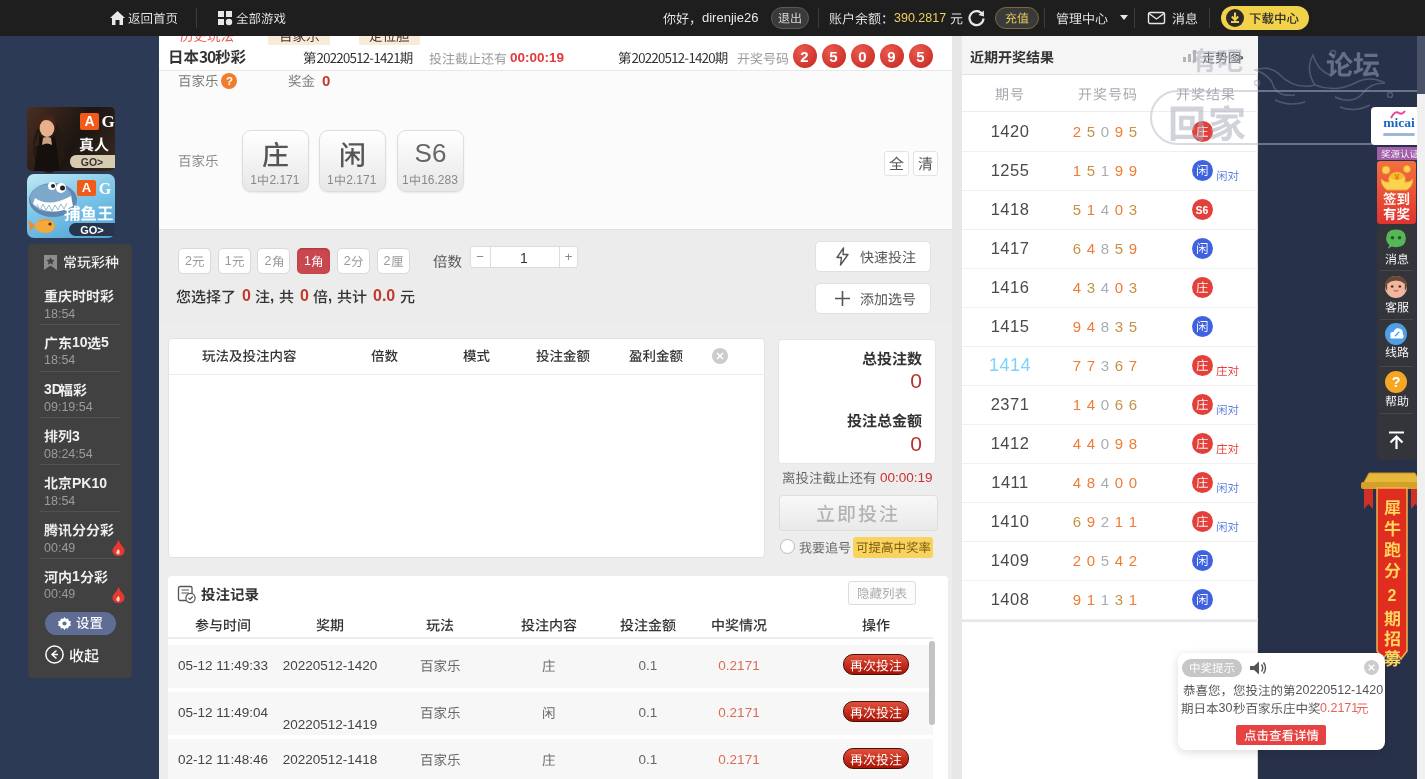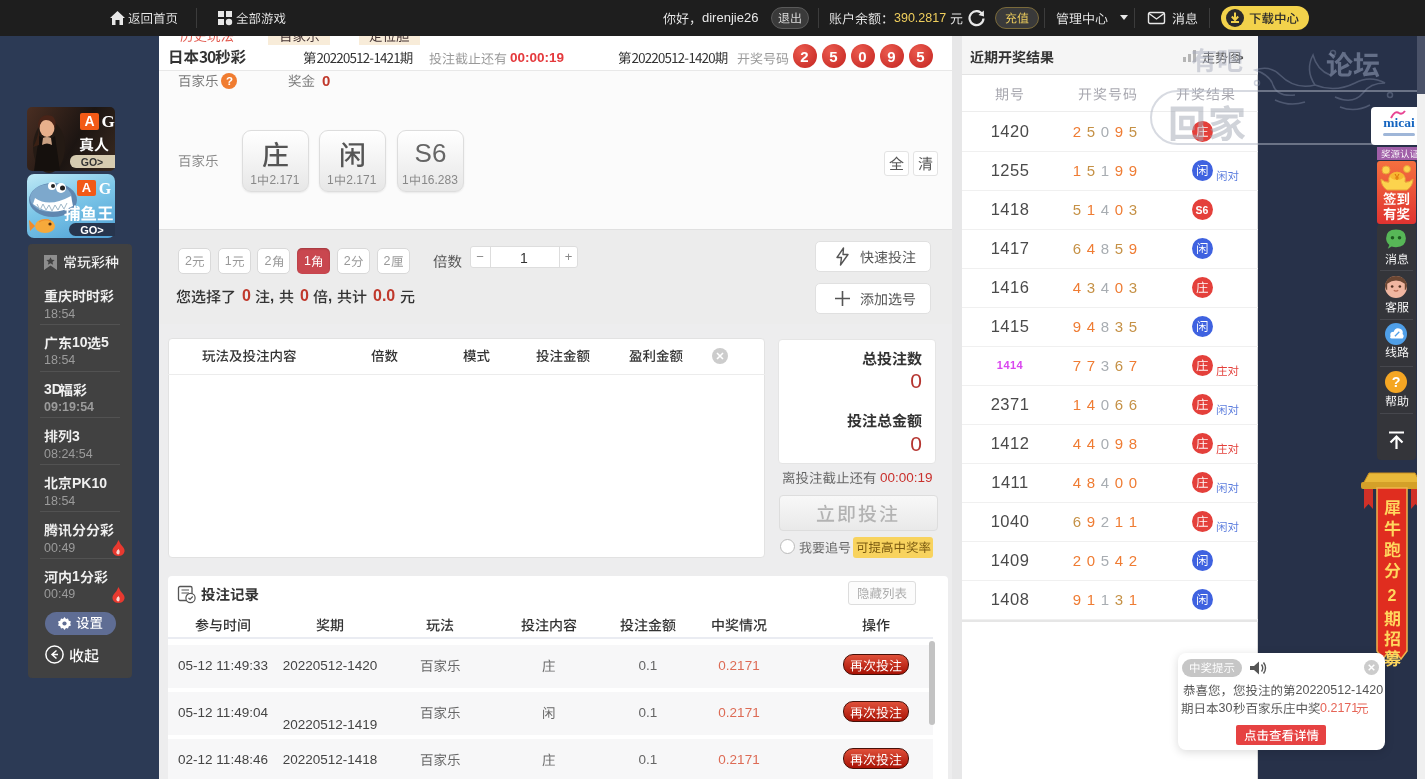--- a/index.html
+++ b/index.html
@@ -202,21 +202,21 @@
 <div style="position:absolute;left:101.0px;top:332.3px;height:21px;line-height:21px;font-size:14.0px;color:#f0f0f0;font-weight:bold;letter-spacing:0px;font-family:'Liberation Sans',sans-serif;white-space:nowrap;">5</div>
 <div style="position:absolute;left:44.0px;top:351.3px;height:19px;line-height:19px;font-size:12.5px;color:#9b9b9b;font-weight:normal;letter-spacing:0px;font-family:'Liberation Sans',sans-serif;white-space:nowrap;">18:54</div>
 <div style="left:40px;top:371px;width:80px;height:1px;background:#525252"></div>
 <div style="position:absolute;left:44.0px;top:379.1px;height:21px;line-height:21px;font-size:14.0px;color:#f0f0f0;font-weight:bold;letter-spacing:0px;font-family:'Liberation Sans',sans-serif;white-space:nowrap;">3D</div>
 <svg class="t" style="left:59.0px;top:382.6px" width="30" height="19">
       <g transform="translate(0,12.39) scale(0.01400,-0.01400)" fill="#f0f0f0">
         <use href="#g47" x="0"></use>
         <use href="#g43" x="1000"></use>
       </g>
     </svg>
-<div style="position:absolute;left:44.0px;top:398.1px;height:19px;line-height:19px;font-size:12.5px;color:#9b9b9b;font-weight:bold;letter-spacing:0px;font-family:'Liberation Sans',sans-serif;white-space:nowrap;">09:19:54</div>
+<div style="position:absolute;left:44.0px;top:398.1px;height:19px;line-height:19px;font-size:12.5px;color:#9b9b9b;font-weight:normal;letter-spacing:0px;font-family:'Liberation Sans',sans-serif;white-space:nowrap;">09:19:54</div>
 <div style="left:40px;top:417px;width:80px;height:1px;background:#525252"></div>
 <svg class="t" style="left:44.0px;top:429.4px" width="30" height="19">
       <g transform="translate(0,12.39) scale(0.01400,-0.01400)" fill="#f0f0f0">
         <use href="#g48" x="0"></use>
         <use href="#g49" x="1000"></use>
       </g>
     </svg>
 <div style="position:absolute;left:72.0px;top:425.9px;height:21px;line-height:21px;font-size:14.0px;color:#f0f0f0;font-weight:bold;letter-spacing:0px;font-family:'Liberation Sans',sans-serif;white-space:nowrap;">3</div>
 <div style="position:absolute;left:44.0px;top:444.9px;height:19px;line-height:19px;font-size:12.5px;color:#9b9b9b;font-weight:normal;letter-spacing:0px;font-family:'Liberation Sans',sans-serif;white-space:nowrap;">08:24:54</div>
 <div style="left:40px;top:464px;width:80px;height:1px;background:#525252"></div>
@@ -955,21 +955,21 @@
 <div style="position:absolute;left:1105.0px;top:315.5px;height:22px;line-height:22px;font-size:15.0px;color:#a8adb2;font-weight:normal;letter-spacing:0px;font-family:'Liberation Sans',sans-serif;white-space:nowrap;transform:translateX(-50%);">8</div>
 <div style="position:absolute;left:1119.0px;top:315.5px;height:22px;line-height:22px;font-size:15.0px;color:#c59146;font-weight:normal;letter-spacing:0px;font-family:'Liberation Sans',sans-serif;white-space:nowrap;transform:translateX(-50%);">3</div>
 <div style="position:absolute;left:1133.0px;top:315.5px;height:22px;line-height:22px;font-size:15.0px;color:#c59146;font-weight:normal;letter-spacing:0px;font-family:'Liberation Sans',sans-serif;white-space:nowrap;transform:translateX(-50%);">5</div>
 <div style="left:1192px;top:316.0px;width:21px;height:21px;border-radius:50%;background:#3f62e0"></div>
 <svg class="t" style="left:1195.8px;top:320.2px" width="15" height="17">
       <g transform="translate(0,11.06) scale(0.01250,-0.01250)" fill="#fff">
         <use href="#g164" x="0"></use>
       </g>
     </svg>
 <div style="left:962px;top:346.0px;width:296px;height:1px;background:#f0f0f0"></div>
-<div style="position:absolute;left:1010.0px;top:353.0px;height:25px;line-height:25px;font-size:11px;color:#d946ef;font-weight:bold;letter-spacing:0.5px;font-family:'Liberation Sans',sans-serif;white-space:nowrap;transform:translateX(-50%);">1414</div>
+<div style="position:absolute;left:1010.0px;top:353.0px;height:25px;line-height:25px;font-size:18px;color:#7dd3fc;font-weight:normal;letter-spacing:0.5px;font-family:'Liberation Sans',sans-serif;white-space:nowrap;transform:translateX(-50%);">1414</div>
 <div style="position:absolute;left:1077.0px;top:354.5px;height:22px;line-height:22px;font-size:15.0px;color:#ef7c33;font-weight:normal;letter-spacing:0px;font-family:'Liberation Sans',sans-serif;white-space:nowrap;transform:translateX(-50%);">7</div>
 <div style="position:absolute;left:1091.0px;top:354.5px;height:22px;line-height:22px;font-size:15.0px;color:#ef7c33;font-weight:normal;letter-spacing:0px;font-family:'Liberation Sans',sans-serif;white-space:nowrap;transform:translateX(-50%);">7</div>
 <div style="position:absolute;left:1105.0px;top:354.5px;height:22px;line-height:22px;font-size:15.0px;color:#a8adb2;font-weight:normal;letter-spacing:0px;font-family:'Liberation Sans',sans-serif;white-space:nowrap;transform:translateX(-50%);">3</div>
 <div style="position:absolute;left:1119.0px;top:354.5px;height:22px;line-height:22px;font-size:15.0px;color:#c59146;font-weight:normal;letter-spacing:0px;font-family:'Liberation Sans',sans-serif;white-space:nowrap;transform:translateX(-50%);">6</div>
 <div style="position:absolute;left:1133.0px;top:354.5px;height:22px;line-height:22px;font-size:15.0px;color:#ef7c33;font-weight:normal;letter-spacing:0px;font-family:'Liberation Sans',sans-serif;white-space:nowrap;transform:translateX(-50%);">7</div>
 <div style="left:1192px;top:355.0px;width:21px;height:21px;border-radius:50%;background:#e4403b"></div>
 <svg class="t" style="left:1195.8px;top:359.2px" width="15" height="17">
       <g transform="translate(0,11.06) scale(0.01250,-0.01250)" fill="#fff">
         <use href="#g161" x="0"></use>
       </g>
@@ -1031,21 +1031,21 @@
         <use href="#g161" x="0"></use>
       </g>
     </svg>
 <svg class="t" style="left:1216.0px;top:481.8px" width="25" height="16">
       <g transform="translate(0,10.18) scale(0.01150,-0.01150)" fill="#5b7cdd">
         <use href="#g164" x="0"></use>
         <use href="#g176" x="1000"></use>
       </g>
     </svg>
 <div style="left:962px;top:502.0px;width:296px;height:1px;background:#f0f0f0"></div>
-<div style="position:absolute;left:1010.0px;top:509.0px;height:25px;line-height:25px;font-size:16.5px;color:#4a4a4a;font-weight:normal;letter-spacing:0.5px;font-family:'Liberation Sans',sans-serif;white-space:nowrap;transform:translateX(-50%);">1040</div>
+<div style="position:absolute;left:1010.0px;top:509.0px;height:25px;line-height:25px;font-size:16.5px;color:#4a4a4a;font-weight:normal;letter-spacing:0.5px;font-family:'Liberation Sans',sans-serif;white-space:nowrap;transform:translateX(-50%);">1410</div>
 <div style="position:absolute;left:1077.0px;top:510.5px;height:22px;line-height:22px;font-size:15.0px;color:#c59146;font-weight:normal;letter-spacing:0px;font-family:'Liberation Sans',sans-serif;white-space:nowrap;transform:translateX(-50%);">6</div>
 <div style="position:absolute;left:1091.0px;top:510.5px;height:22px;line-height:22px;font-size:15.0px;color:#ef7c33;font-weight:normal;letter-spacing:0px;font-family:'Liberation Sans',sans-serif;white-space:nowrap;transform:translateX(-50%);">9</div>
 <div style="position:absolute;left:1105.0px;top:510.5px;height:22px;line-height:22px;font-size:15.0px;color:#a8adb2;font-weight:normal;letter-spacing:0px;font-family:'Liberation Sans',sans-serif;white-space:nowrap;transform:translateX(-50%);">2</div>
 <div style="position:absolute;left:1119.0px;top:510.5px;height:22px;line-height:22px;font-size:15.0px;color:#ef7c33;font-weight:normal;letter-spacing:0px;font-family:'Liberation Sans',sans-serif;white-space:nowrap;transform:translateX(-50%);">1</div>
 <div style="position:absolute;left:1133.0px;top:510.5px;height:22px;line-height:22px;font-size:15.0px;color:#ef7c33;font-weight:normal;letter-spacing:0px;font-family:'Liberation Sans',sans-serif;white-space:nowrap;transform:translateX(-50%);">1</div>
 <div style="left:1192px;top:511.0px;width:21px;height:21px;border-radius:50%;background:#e4403b"></div>
 <svg class="t" style="left:1195.8px;top:515.2px" width="15" height="17">
       <g transform="translate(0,11.06) scale(0.01250,-0.01250)" fill="#fff">
         <use href="#g161" x="0"></use>
       </g>

